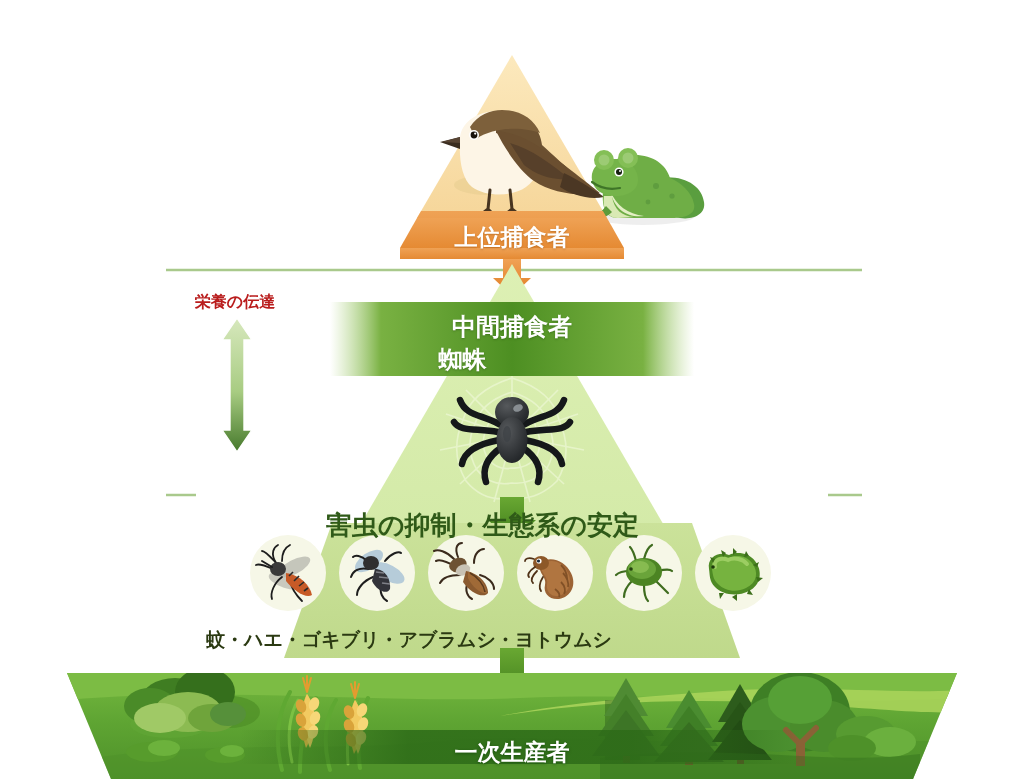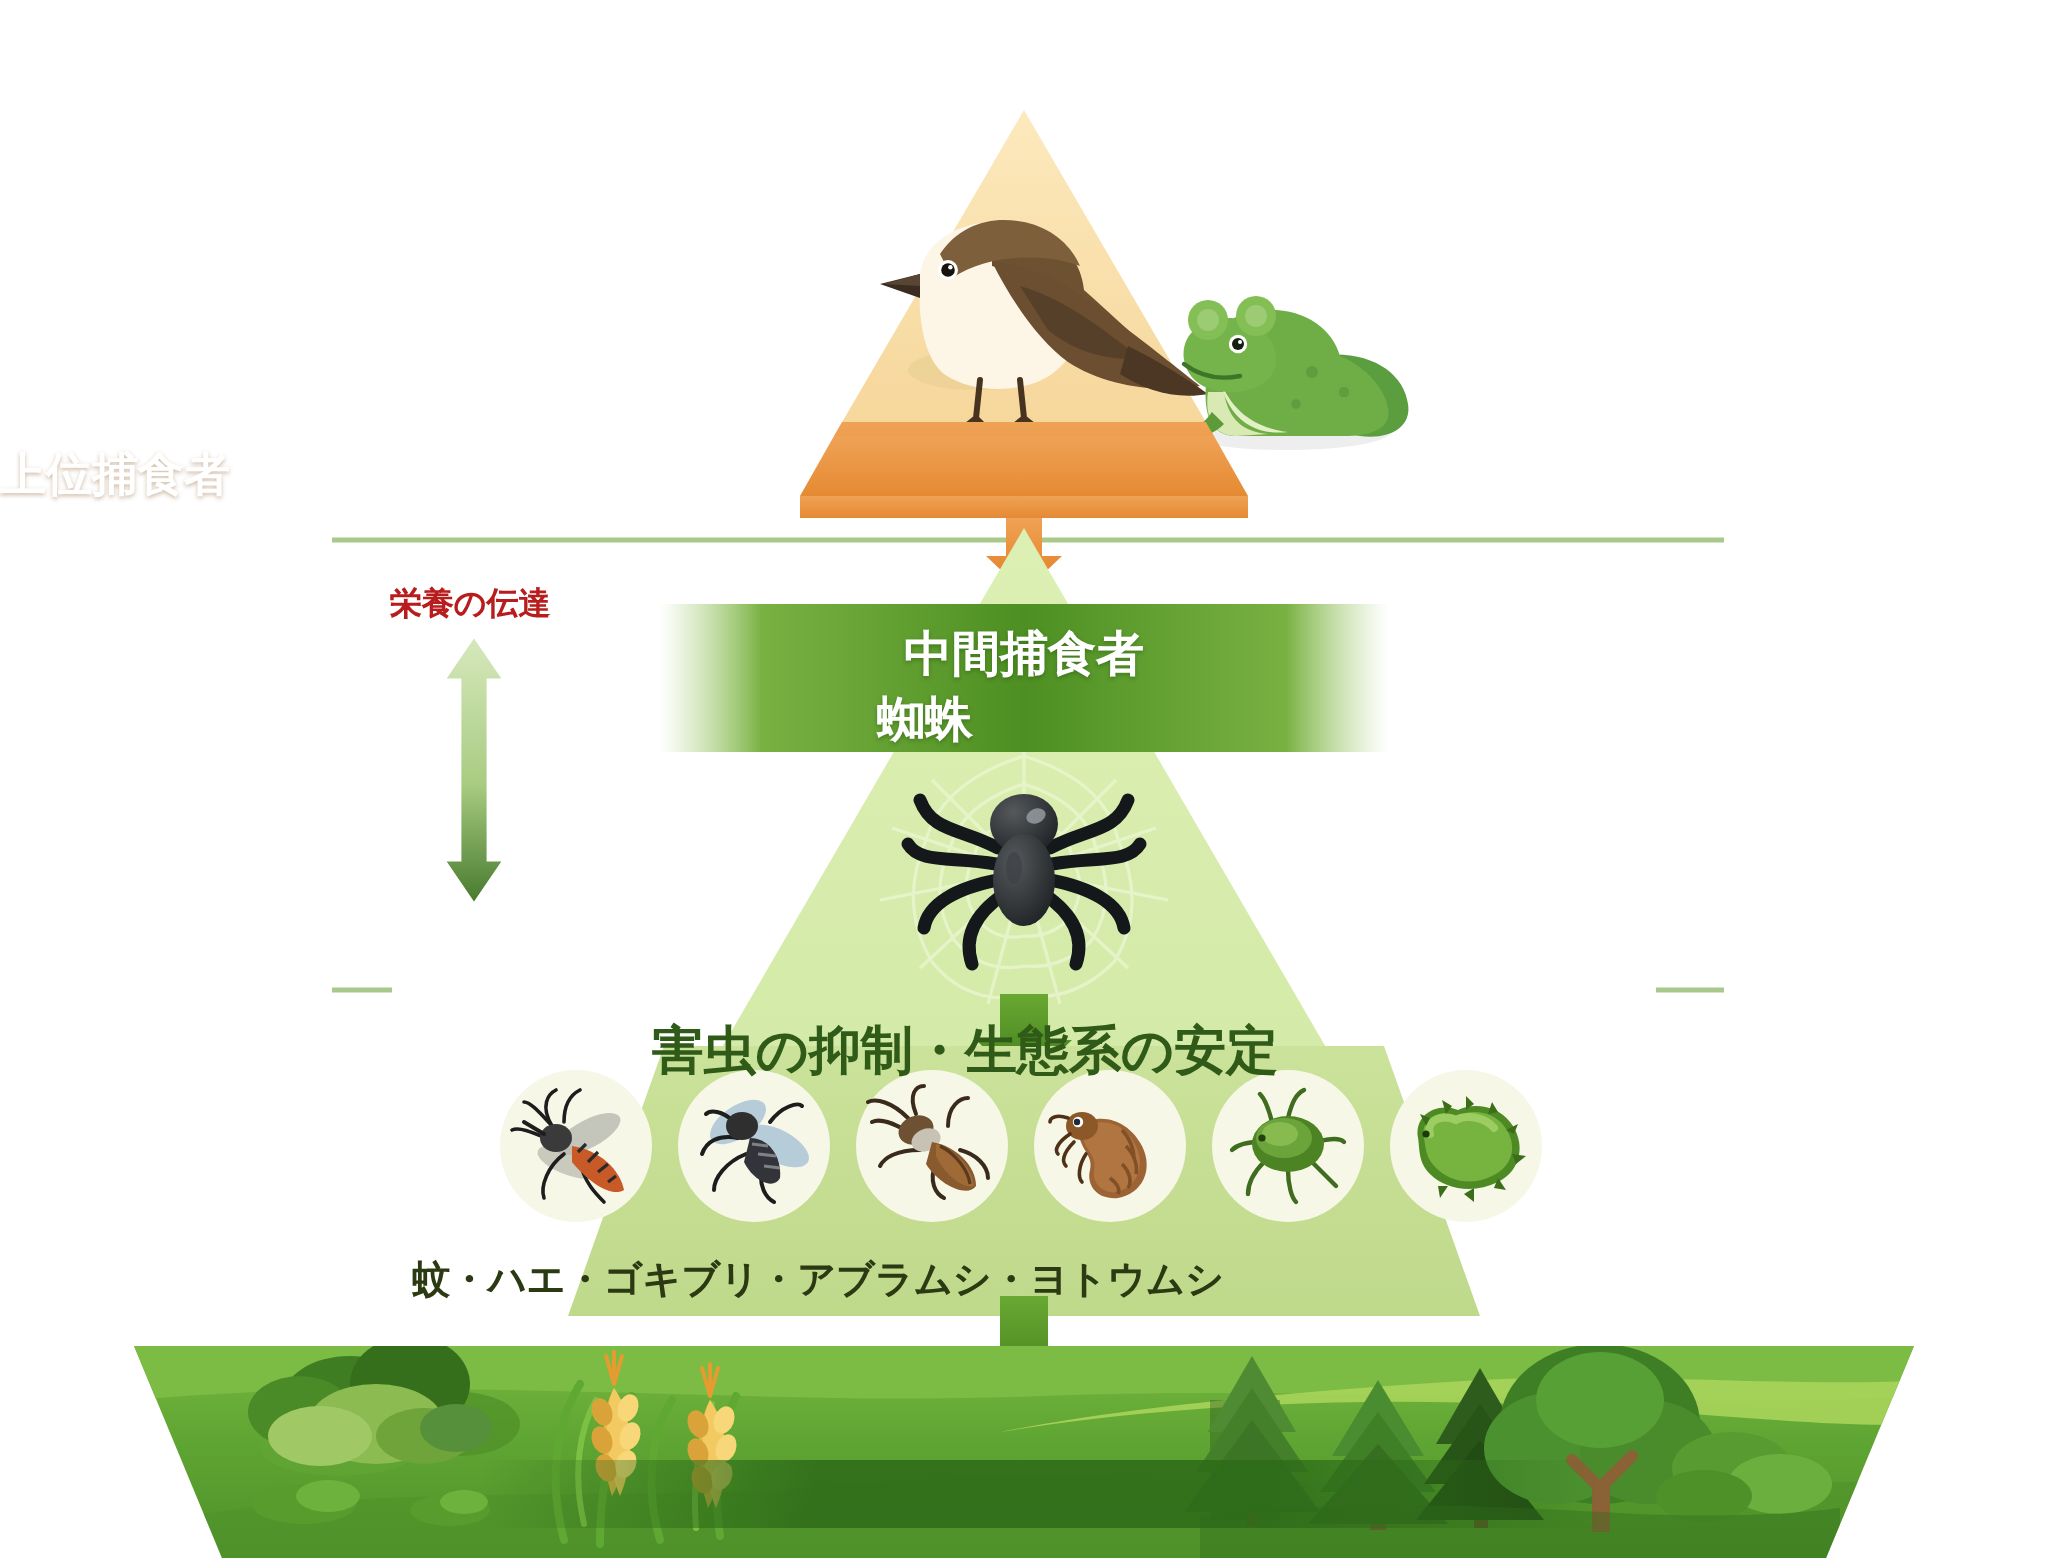--- a/index.html
+++ b/index.html
@@ -27,21 +27,21 @@
     letter-spacing:.5px;white-space:nowrap;
   }
 
   
   #canvas{position:absolute;left:0;top:0;width:1024px;height:781px;}
 
   
   .lbl{position:absolute;white-space:nowrap;}
 
   #lbl-apex{
-    left:0;top:222px;width:1024px;text-align:left;
+    left:0;top:222px;width:1024px;text-align:center;
     font-size:23px;font-weight:bold;color:#ffffff;
     text-shadow:0 1px 2px rgba(120,60,0,.35);
   }
   #lbl-mid1{
     left:0;top:311px;width:1024px;text-align:center;
     font-size:24px;font-weight:bold;color:#ffffff;
     text-shadow:0 1px 2px rgba(30,70,10,.4);
   }
   #lbl-mid2{
     left:0;top:344px;width:925px;text-align:center;
@@ -531,14 +531,15 @@
 
   <div class="lbl" id="lbl-apex">上位捕食者</div>
 
   <div class="lbl" id="lbl-mid1">中間捕食者</div>
   <div class="lbl" id="lbl-mid2">蜘蛛</div>
 
   <div class="lbl" id="lbl-benefit">害虫の抑制・生態系の安定</div>
 
   <div class="lbl" id="lbl-pests">蚊・ハエ・ゴキブリ・アブラムシ・ヨトウムシ</div>
 
+  <div class="lbl" id="lbl-producer">一次生産者</div>
 
 </div>
 
 </body></html>

